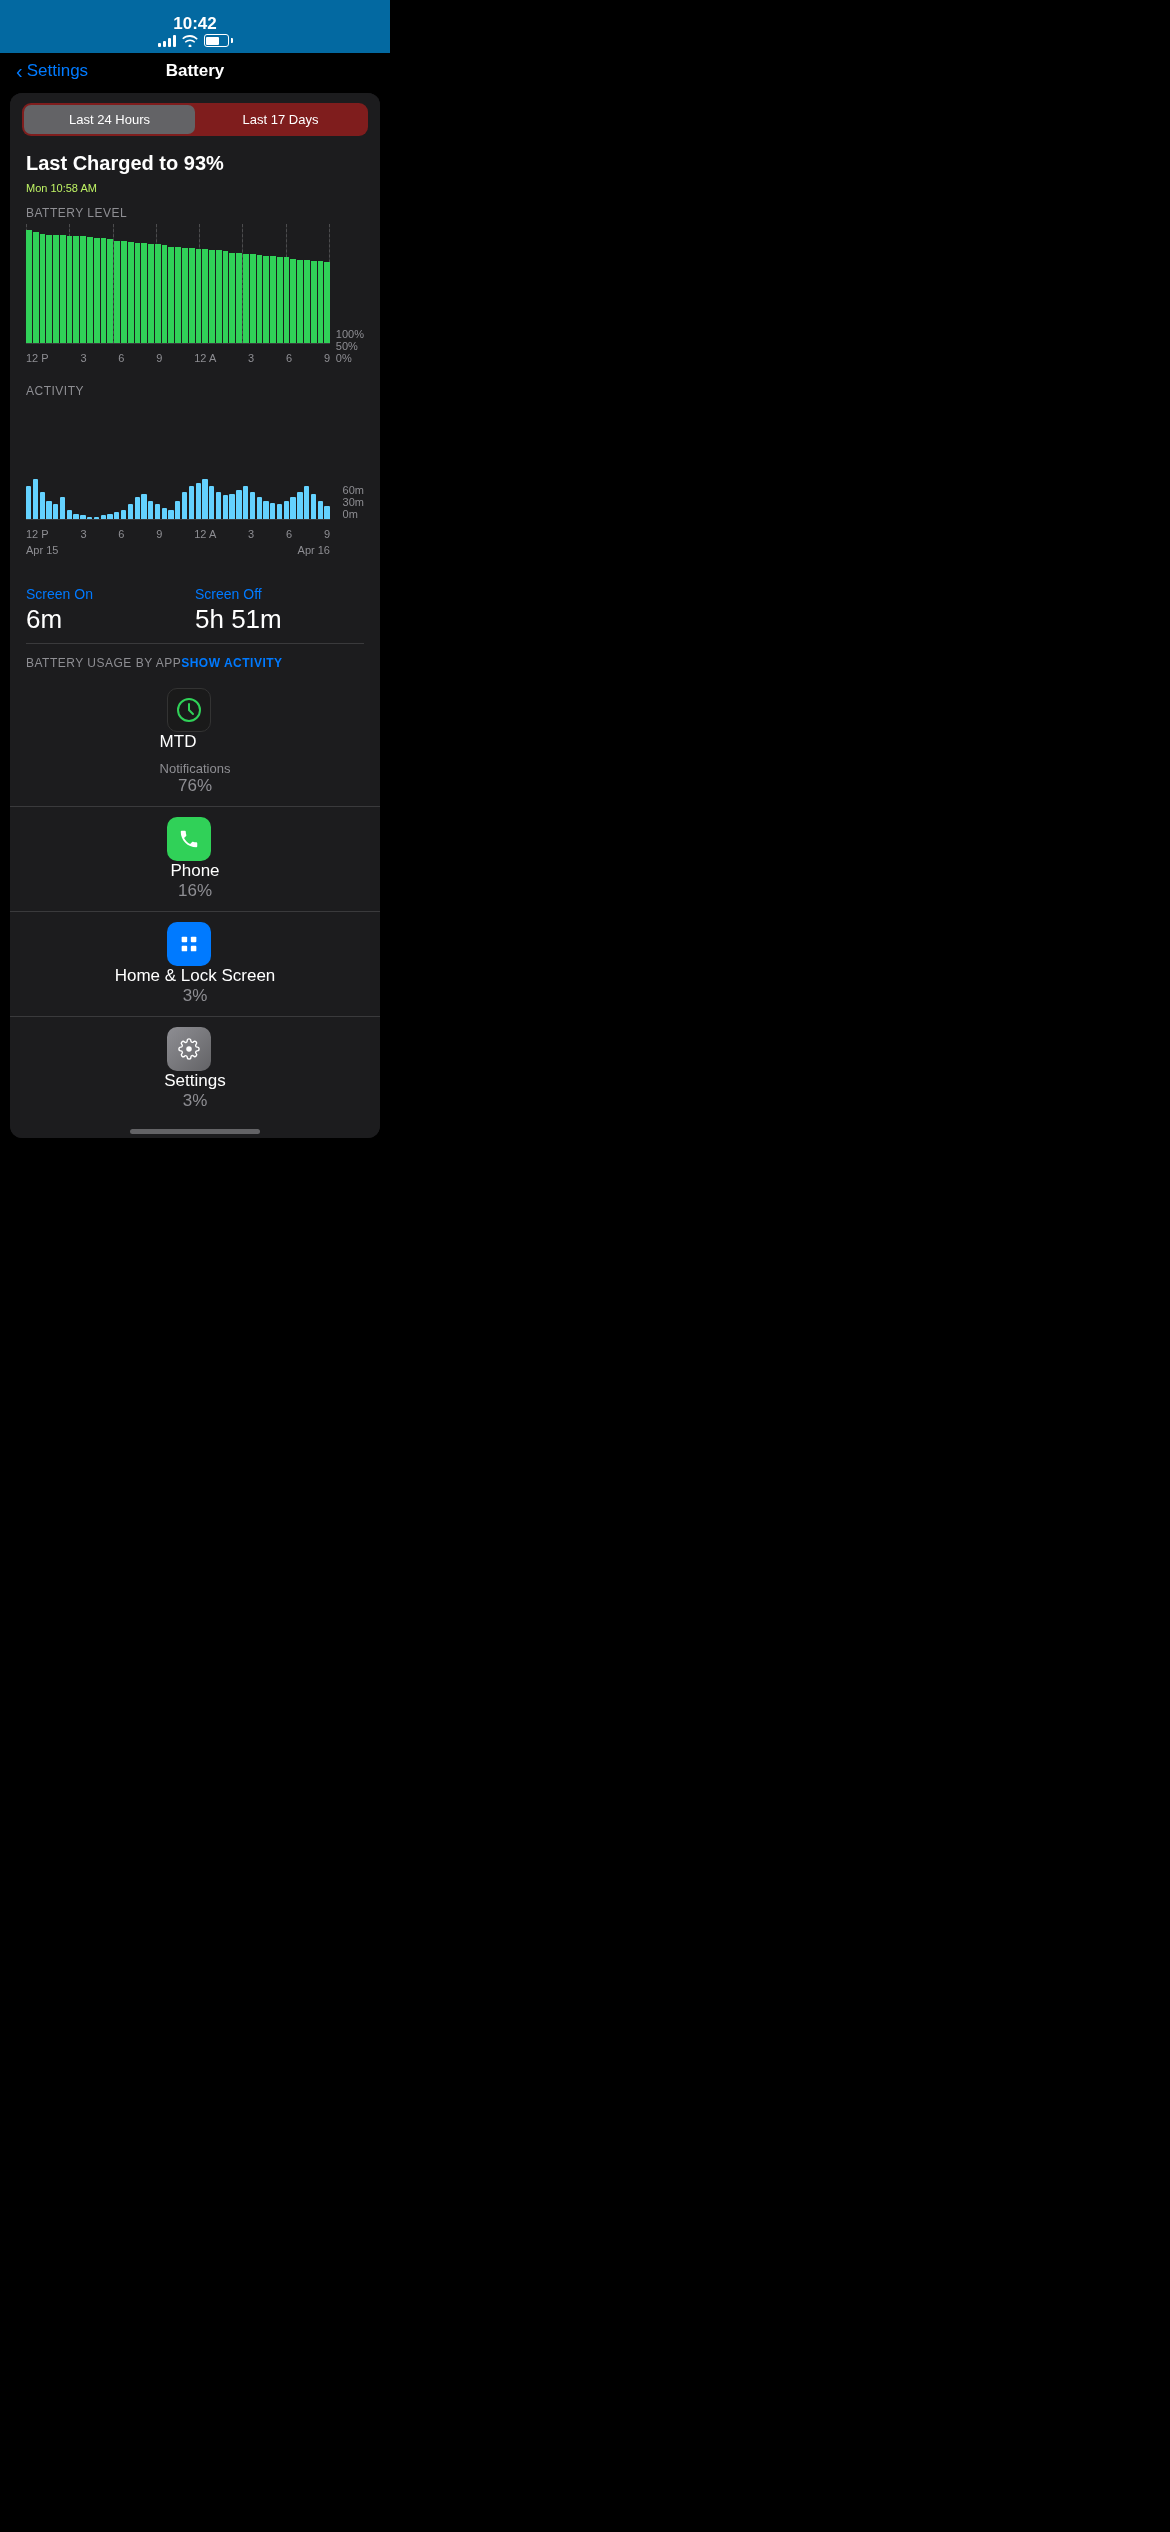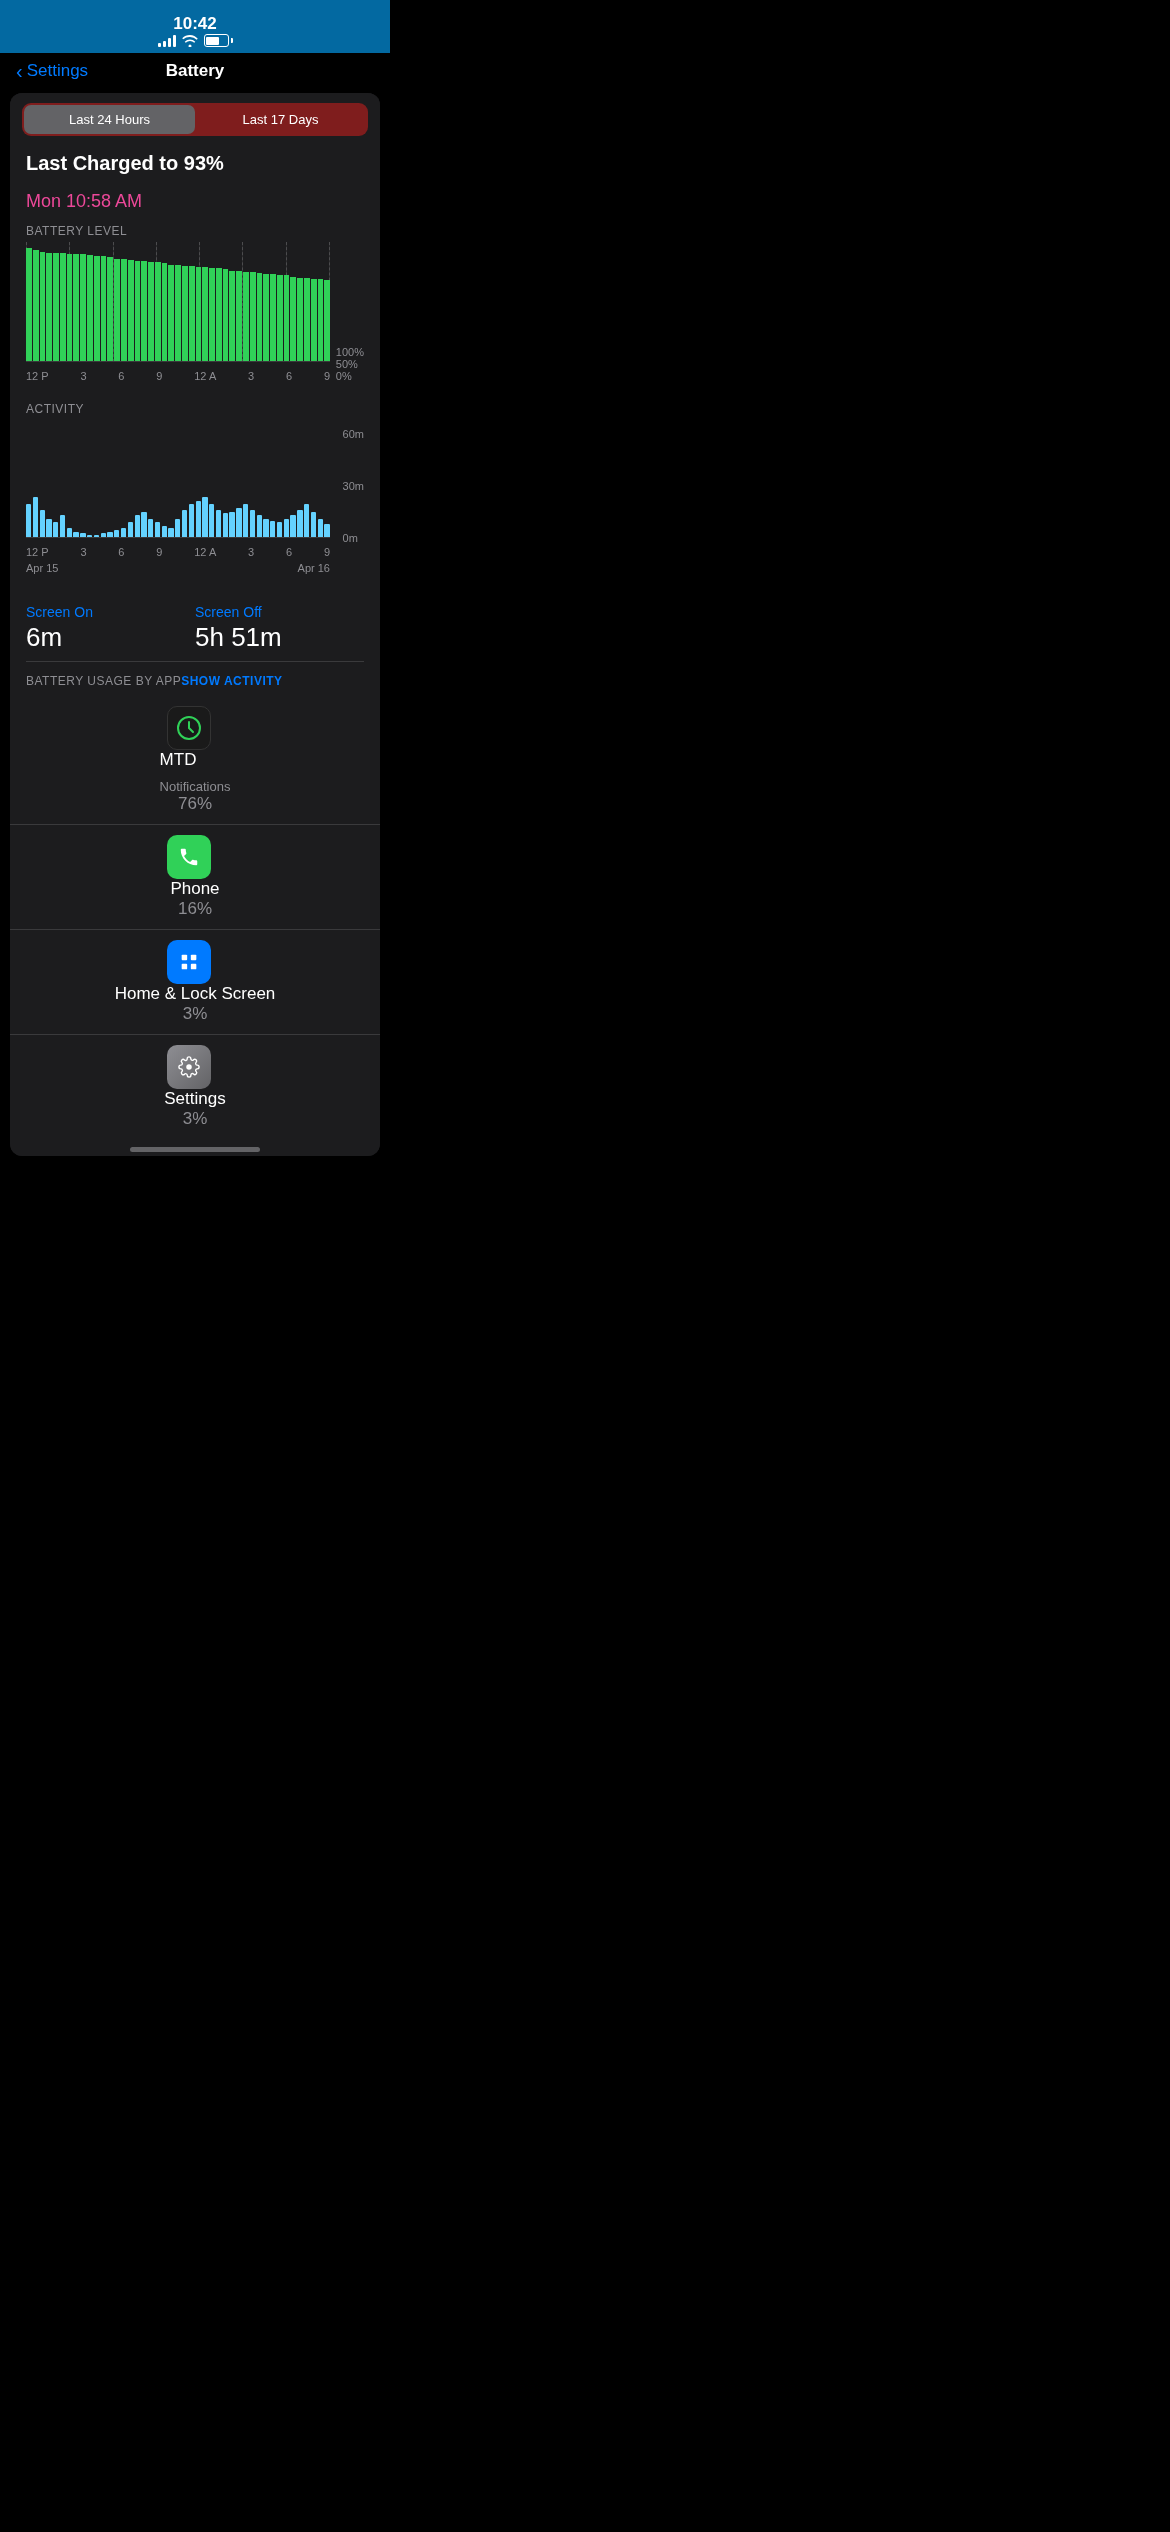--- a/index.html
+++ b/index.html
@@ -139,23 +139,23 @@
     
     .charge-info {
       padding: 6px 16px 12px;
     }
     .charge-title {
       font-size: 20px;
       font-weight: 600;
       color: #fff;
     }
     .charge-subtitle {
-      font-size: 18px;
-      color: #ec4899;
-      margin-top: 16px;
+      font-size: 11px;
+      color: #bef264;
+      margin-top: 7px;
     }
 
     
     .chart-section {
       padding: 0 16px;
     }
     .chart-label {
       font-size: 12px;
       font-weight: 500;
       color: #8e8e93;
@@ -249,24 +249,23 @@
       min-width: 2px;
       border-radius: 1px 1px 0 0;
     }
     .activity-y-labels {
       position: absolute;
       right: 0;
       top: 0;
       height: calc(100% - 20px);
       display: flex;
       flex-direction: column;
-      justify-content: flex-start;
+      justify-content: flex-end;
       font-size: 11px;
       color: #8e8e93;
-      gap: 40px;
     }
     .activity-x-labels {
       position: absolute;
       bottom: 0;
       left: 0;
       right: 34px;
       display: flex;
       justify-content: space-between;
       font-size: 11px;
       color: #8e8e93;

